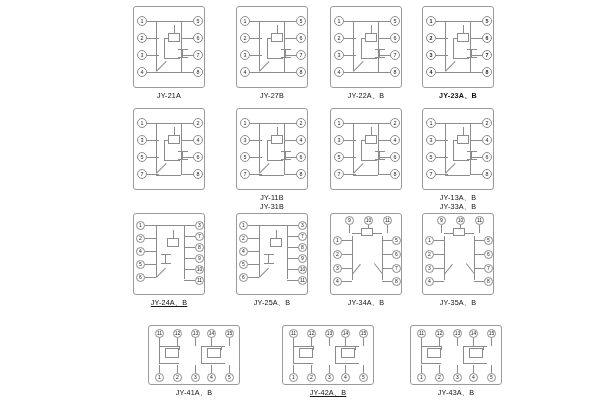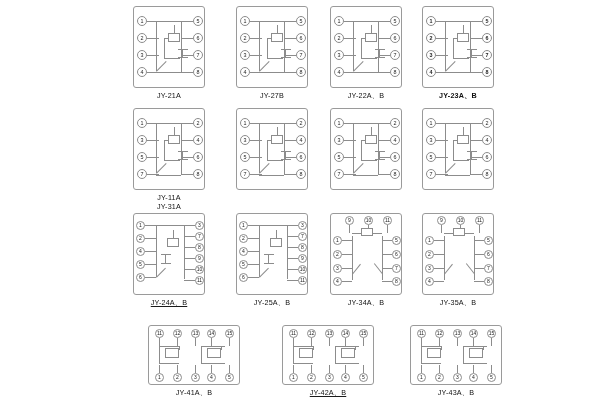--- a/index.html
+++ b/index.html
@@ -227,21 +227,20 @@
         <div class="w wh" style="left: 30px; top: 51px; width: 16px; background: rgb(140, 140, 140);"></div>
         <div class="w wh" style="left: 44px; top: 42px; width: 10px; background: rgb(140, 140, 140);"></div>
         <div class="w wh" style="left: 44px; top: 50px; width: 10px; background: rgb(140, 140, 140);"></div>
         <div class="w wv" style="left: 48px; top: 42px; height: 8px; background: rgb(140, 140, 140);"></div>
         <div class="w wv" style="left: 22px; top: 14px; height: 50px; background: rgb(140, 140, 140);"></div>
         <div class="w" style="left: 22px; top: 64px; width: 14.1421px; height: 1px; background: rgb(140, 140, 140); transform-origin: 0px 0px; transform: rotate(-45deg);"></div>
         <div class="w wv" style="left: 47px; top: 14px; height: 52px; background: rgb(140, 140, 140);"></div>
         <div class="w wh" style="left: 22px; top: 14px; width: 25px; background: rgb(140, 140, 140);"></div>
         <div class="w wh" style="left: 22px; top: 66px; width: 25px; background: rgb(140, 140, 140);"></div>
       </div>
-      <div class="caption"><span>JY-11A</span><span class="l2">JY-31A</span></div>
     </div>
     <div class="cell" style="left: 236px; top: 108px;">
       <div class="box">
         <div class="t" style="left: 3px; top: 9px;">1</div>
         <div class="w wh" style="left: 13px; top: 14px; width: 12px; background: rgb(140, 140, 140);"></div>
         <div class="t" style="left: 3px; top: 26px;">3</div>
         <div class="w wh" style="left: 13px; top: 31px; width: 12px; background: rgb(140, 140, 140);"></div>
         <div class="t" style="left: 3px; top: 43px;">5</div>
         <div class="w wh" style="left: 13px; top: 48px; width: 12px; background: rgb(140, 140, 140);"></div>
         <div class="t" style="left: 3px; top: 60px;">7</div>
@@ -261,20 +260,21 @@
         <div class="w wh" style="left: 30px; top: 51px; width: 16px; background: rgb(140, 140, 140);"></div>
         <div class="w wh" style="left: 44px; top: 42px; width: 10px; background: rgb(140, 140, 140);"></div>
         <div class="w wh" style="left: 44px; top: 50px; width: 10px; background: rgb(140, 140, 140);"></div>
         <div class="w wv" style="left: 48px; top: 42px; height: 8px; background: rgb(140, 140, 140);"></div>
         <div class="w wv" style="left: 22px; top: 14px; height: 50px; background: rgb(140, 140, 140);"></div>
         <div class="w" style="left: 22px; top: 64px; width: 14.1421px; height: 1px; background: rgb(140, 140, 140); transform-origin: 0px 0px; transform: rotate(-45deg);"></div>
         <div class="w wv" style="left: 47px; top: 14px; height: 52px; background: rgb(140, 140, 140);"></div>
         <div class="w wh" style="left: 22px; top: 14px; width: 25px; background: rgb(140, 140, 140);"></div>
         <div class="w wh" style="left: 22px; top: 66px; width: 25px; background: rgb(140, 140, 140);"></div>
       </div>
+      <div class="caption"><span>JY-11B</span><span class="l2">JY-31B</span></div>
     </div>
     <div class="cell" style="left: 330px; top: 108px;">
       <div class="box">
         <div class="t" style="left: 3px; top: 9px;">1</div>
         <div class="w wh" style="left: 13px; top: 14px; width: 12px; background: rgb(140, 140, 140);"></div>
         <div class="t" style="left: 3px; top: 26px;">3</div>
         <div class="w wh" style="left: 13px; top: 31px; width: 12px; background: rgb(140, 140, 140);"></div>
         <div class="t" style="left: 3px; top: 43px;">5</div>
         <div class="w wh" style="left: 13px; top: 48px; width: 12px; background: rgb(140, 140, 140);"></div>
         <div class="t" style="left: 3px; top: 60px;">7</div>
@@ -327,20 +327,21 @@
         <div class="w wh" style="left: 30px; top: 51px; width: 16px; background: rgb(140, 140, 140);"></div>
         <div class="w wh" style="left: 44px; top: 42px; width: 10px; background: rgb(140, 140, 140);"></div>
         <div class="w wh" style="left: 44px; top: 50px; width: 10px; background: rgb(140, 140, 140);"></div>
         <div class="w wv" style="left: 48px; top: 42px; height: 8px; background: rgb(140, 140, 140);"></div>
         <div class="w wv" style="left: 22px; top: 14px; height: 50px; background: rgb(140, 140, 140);"></div>
         <div class="w" style="left: 22px; top: 64px; width: 14.1421px; height: 1px; background: rgb(140, 140, 140); transform-origin: 0px 0px; transform: rotate(-45deg);"></div>
         <div class="w wv" style="left: 47px; top: 14px; height: 52px; background: rgb(140, 140, 140);"></div>
         <div class="w wh" style="left: 22px; top: 14px; width: 25px; background: rgb(140, 140, 140);"></div>
         <div class="w wh" style="left: 22px; top: 66px; width: 25px; background: rgb(140, 140, 140);"></div>
       </div>
+      <div class="caption"><span>JY-13A、B</span><span class="l2">JY-33A、B</span></div>
     </div>
     <div class="cell" style="left: 133px; top: 213px; text-decoration: underline;">
       <div class="box">
         <div class="t sm" style="left: 2px; top: 7px;">1</div>
         <div class="w wh" style="left: 11px; top: 11px; width: 11px; background: rgb(140, 140, 140);"></div>
         <div class="t sm" style="left: 2px; top: 20px;">2</div>
         <div class="w wh" style="left: 11px; top: 24px; width: 11px; background: rgb(140, 140, 140);"></div>
         <div class="t sm" style="left: 2px; top: 33px;">4</div>
         <div class="w wh" style="left: 11px; top: 37px; width: 11px; background: rgb(140, 140, 140);"></div>
         <div class="t sm" style="left: 2px; top: 46px;">5</div>

